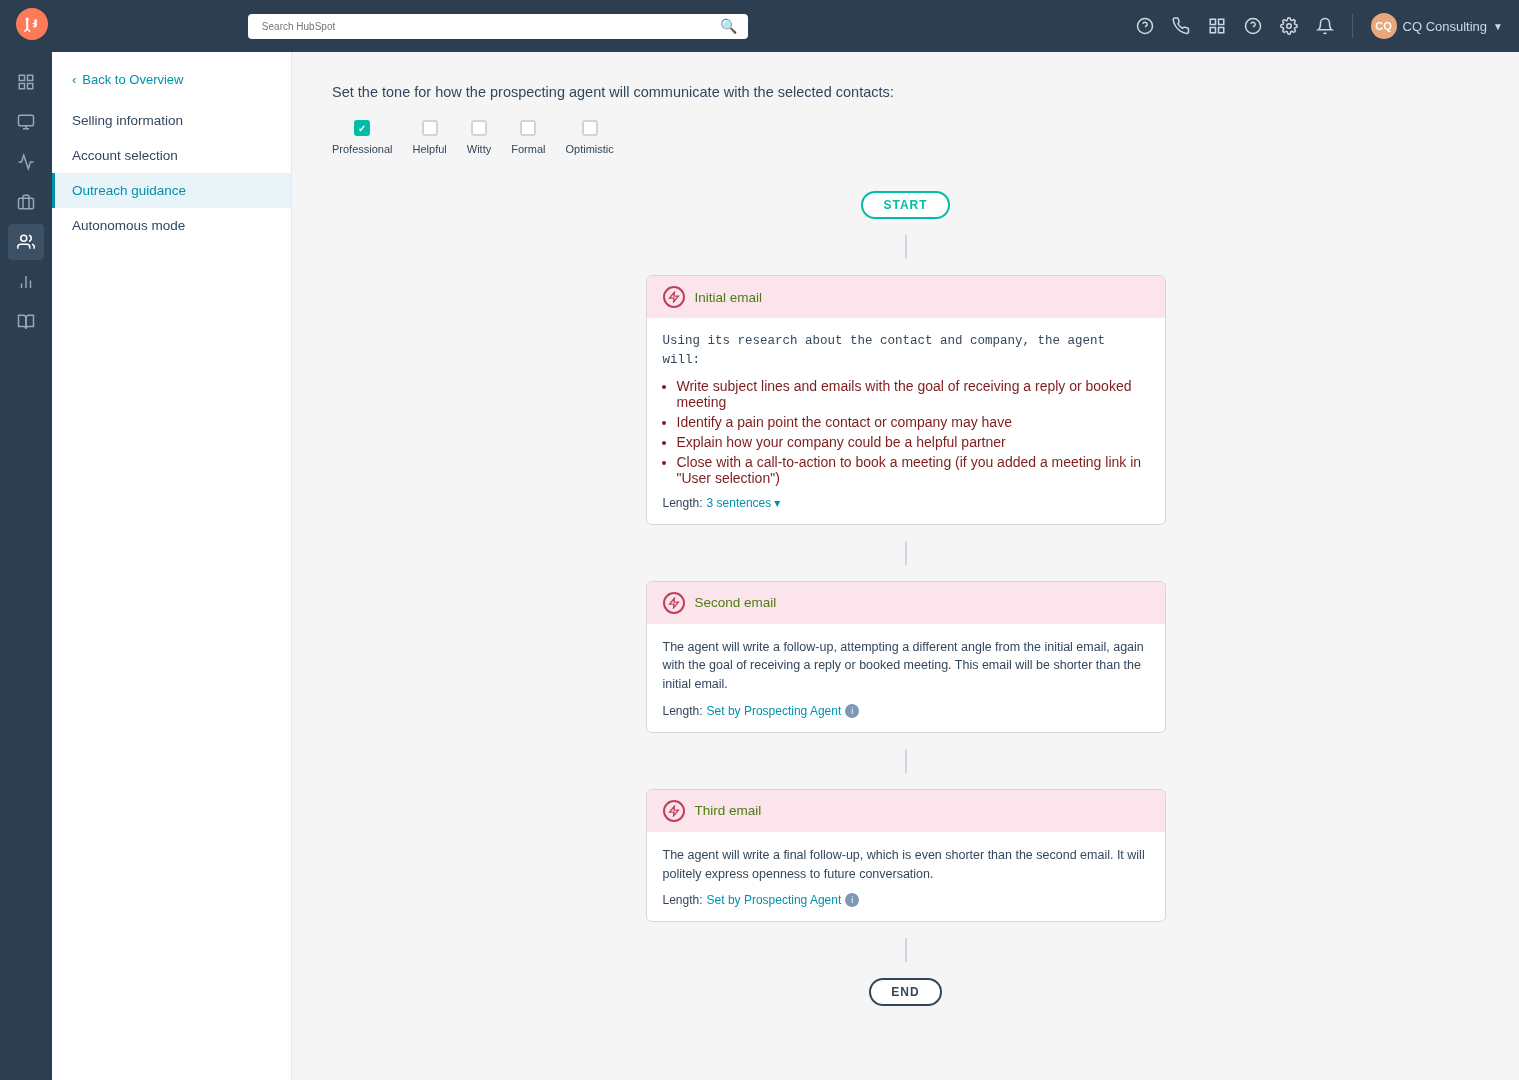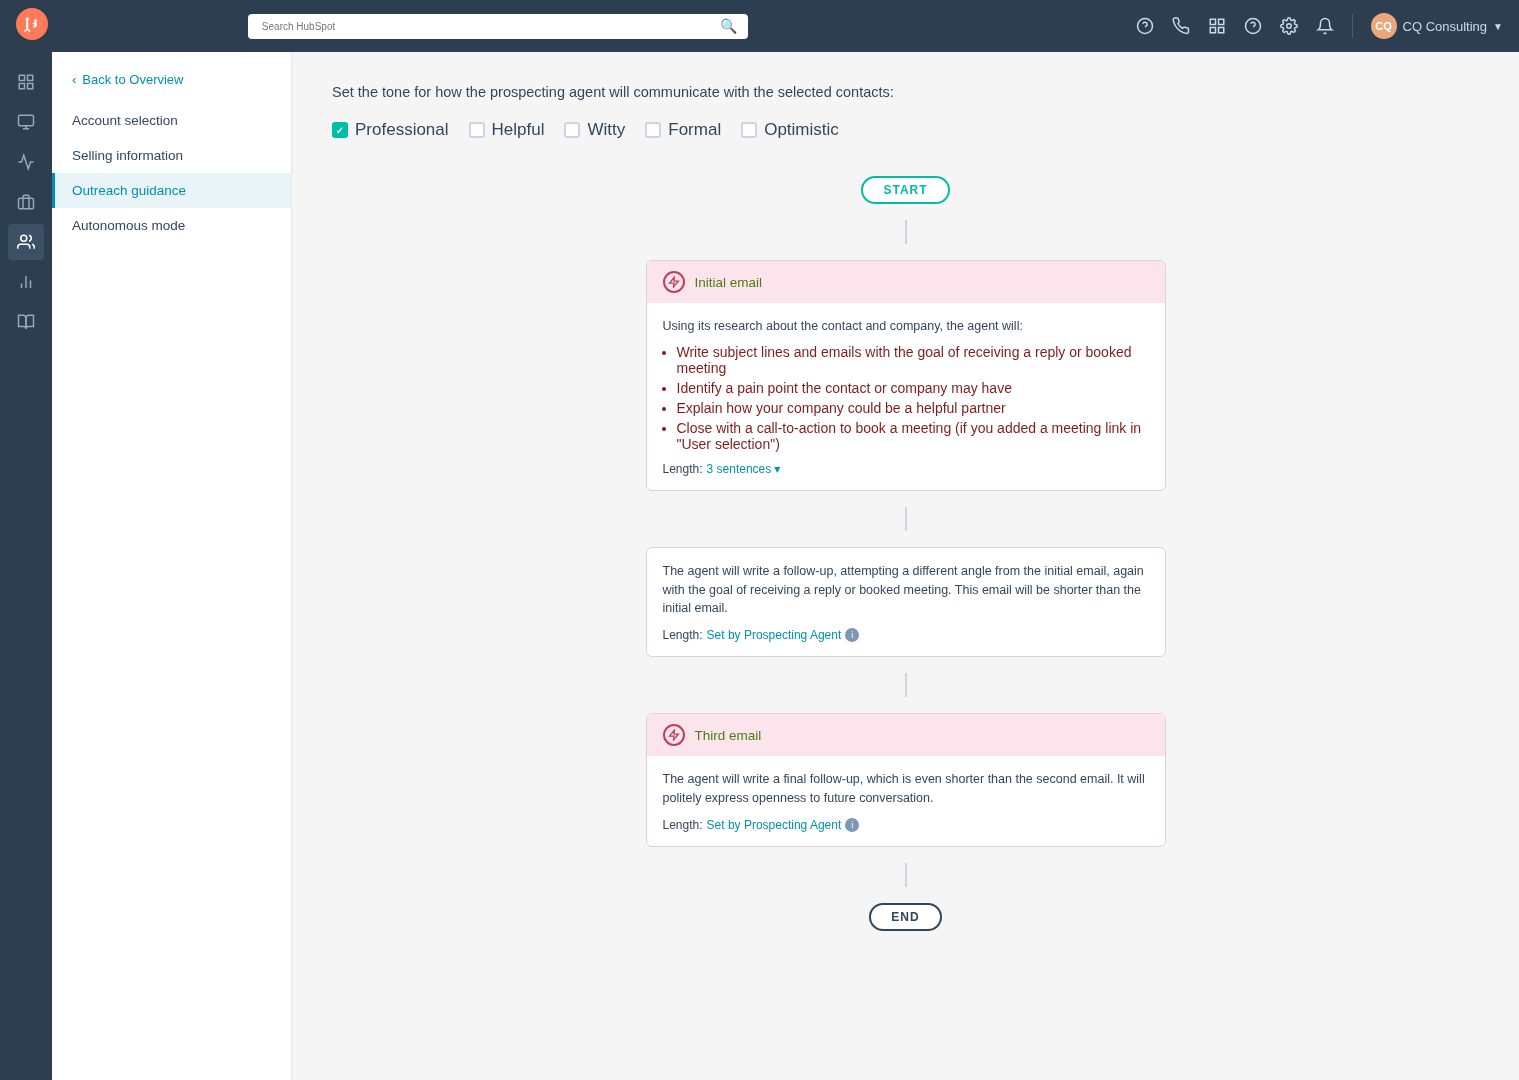--- a/index.html
+++ b/index.html
@@ -165,23 +165,24 @@
       display: flex;
       align-items: center;
       gap: 20px;
       margin-bottom: 36px;
       flex-wrap: wrap;
     }
     .tone-option {
       display: flex;
       align-items: center;
       gap: 7px;
-      font-size: 17px;
+      font-size: 11px;
       color: #33475b;
       cursor: pointer;
+      flex-direction: column;
     }
     .tone-checkbox {
       width: 16px;
       height: 16px;
       border-radius: 3px;
       border: 2px solid #cbd6e2;
       background: #fff;
       display: flex;
       align-items: center;
       justify-content: center;
@@ -259,20 +260,21 @@
       font-weight: 500;
       color: #4d7c0f;
     }
     .email-card-body {
       padding: 14px 16px;
     }
     .email-card-body .agent-intro {
       font-size: 12.5px;
       color: #33475b;
       margin-bottom: 8px;
+      font-family: Liberation Mono, monospace;
     }
     .email-card-body ul {
       margin: 0 0 10px 14px;
       padding: 0;
     }
     .email-card-body ul li {
       font-size: 14px;
       color: #7f1d1d;
       margin-bottom: 4px;
     }
@@ -429,24 +431,24 @@
         </svg>
     </div>
   </div>
 
   <div class="content-sidebar">
     <a class="back-link">
       <span>‹</span>
       <span>Back to Overview</span>
     </a>
     <div class="nav-item">
+      <span>Selling information</span>
+    </div>
+    <div class="nav-item">
       <span>Account selection</span>
-    </div>
-    <div class="nav-item">
-      <span>Selling information</span>
     </div>
     <div class="nav-item active">
       <span>Outreach guidance</span>
     </div>
     <div class="nav-item">
       <span>Autonomous mode</span>
     </div>
   </div>
 
   <div class="main-content">
@@ -507,20 +509,28 @@
               <span>3 sentences</span>
               <span>▾</span>
             </span>
           </div>
         </div>
       </div>
 
       <div class="flow-connector"></div>
 
       <div class="email-card">
+        <div class="email-card-header">
+          <div class="email-icon">
+            <svg width="12" height="12" viewBox="0 0 24 24" fill="none" stroke="#c0405a" stroke-width="2.5">
+                <polygon points="13 2 3 14 12 14 11 22 21 10 12 10 13 2"></polygon>
+              </svg>
+          </div>
+          <span class="email-title">Second email</span>
+        </div>
         <div class="email-card-body">
           <p>The agent will write a follow-up, attempting a different angle from the initial email, again with the goal of receiving a reply or booked meeting. This email will be shorter than the initial email.</p>
           <div class="length-row">
             <span>Length:</span>
             <span class="length-link">
               <span>Set by Prospecting Agent</span>
             </span>
             <span class="info-icon">i</span>
           </div>
         </div>

